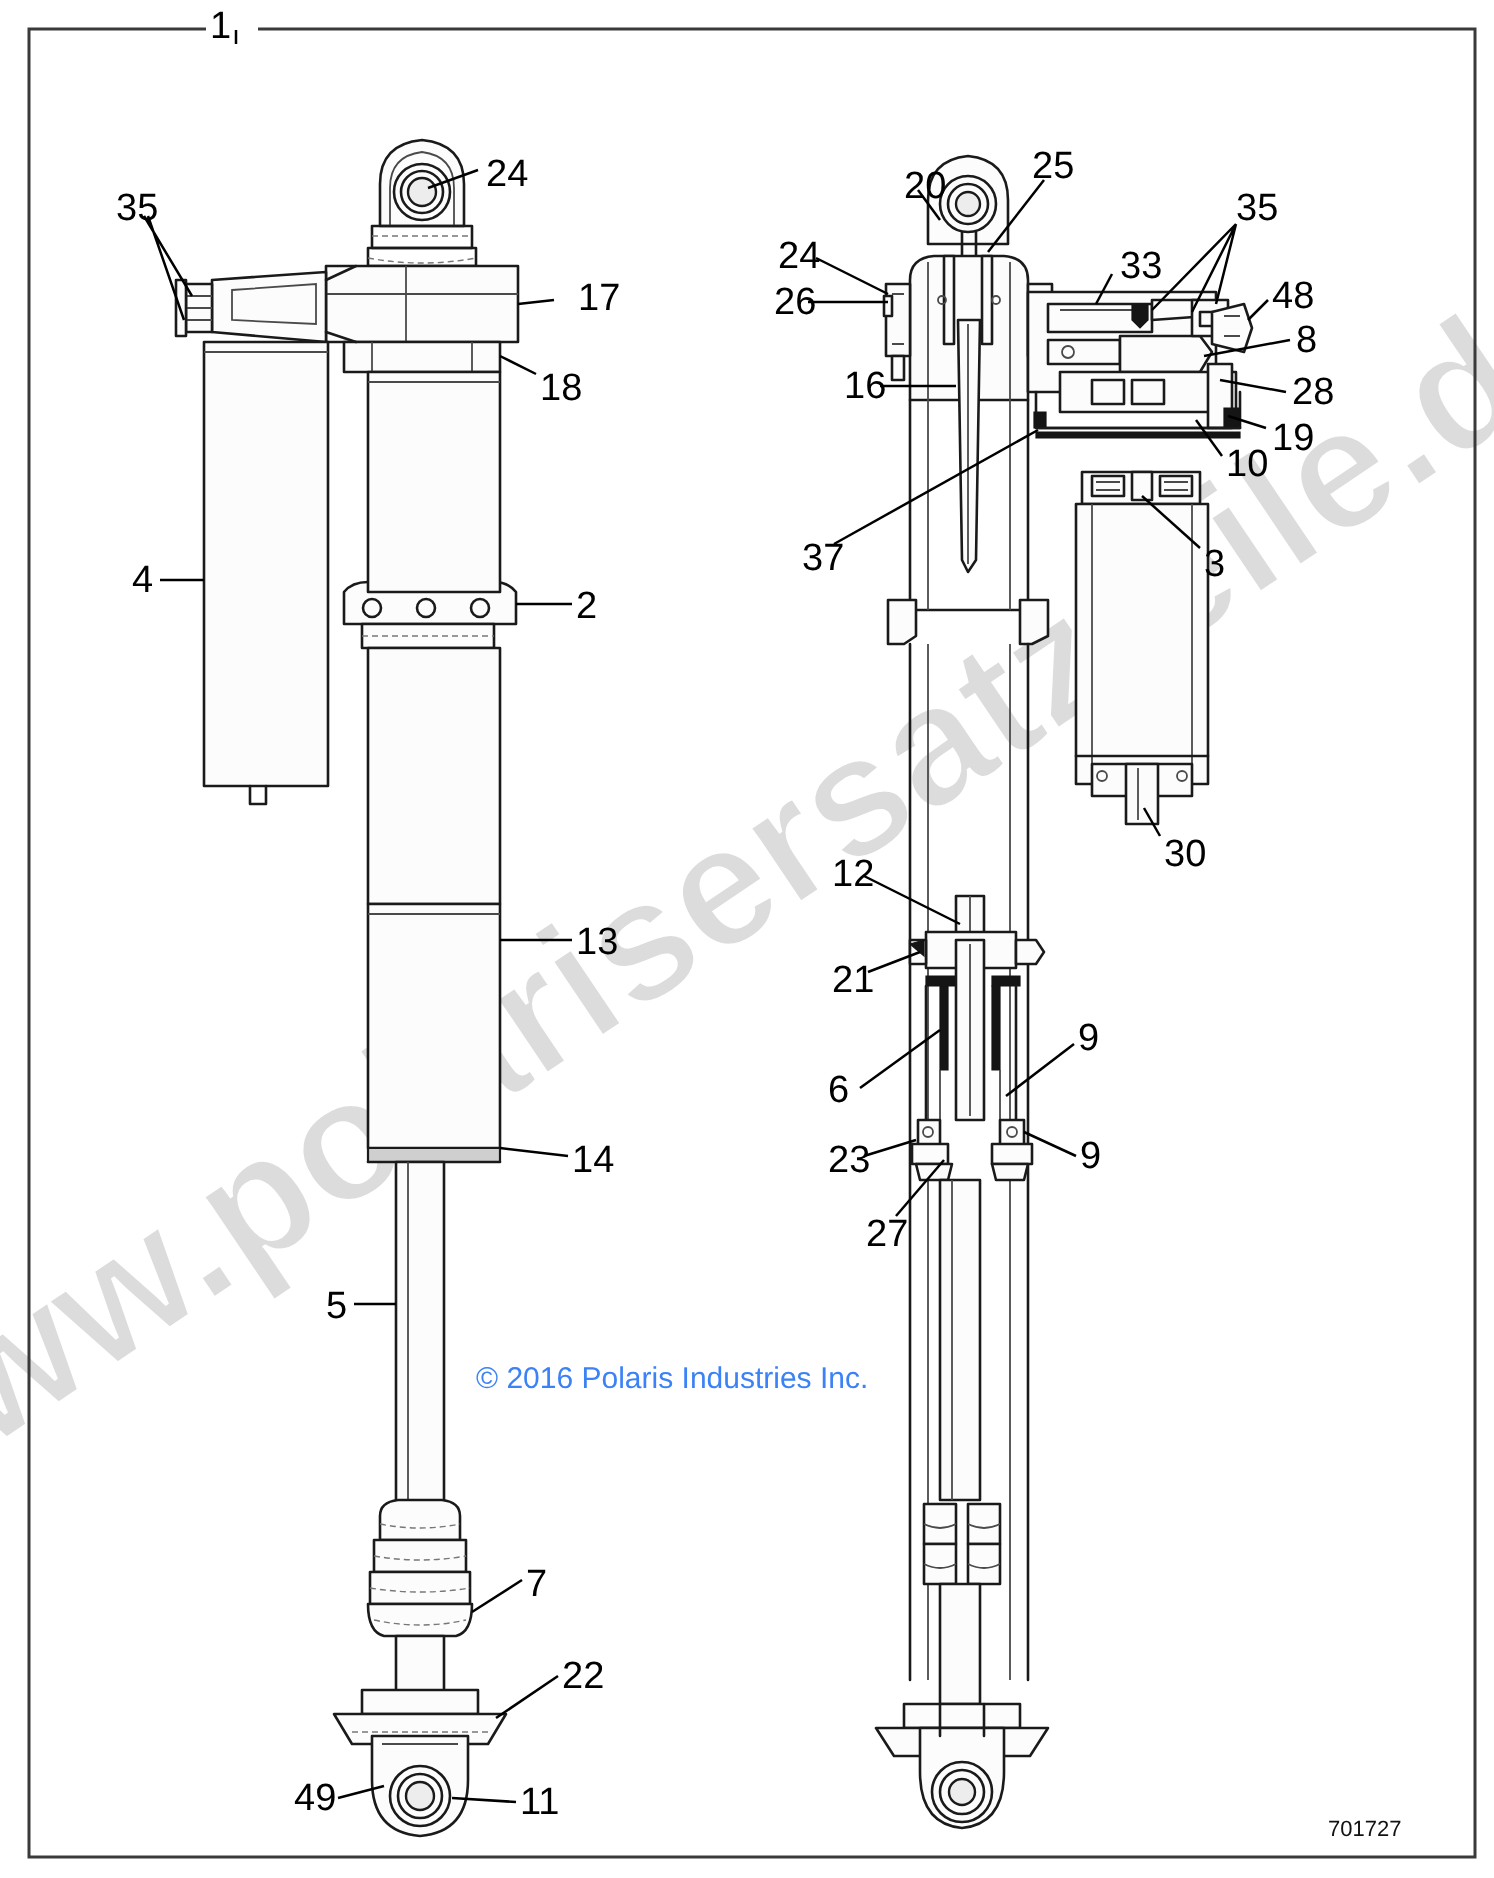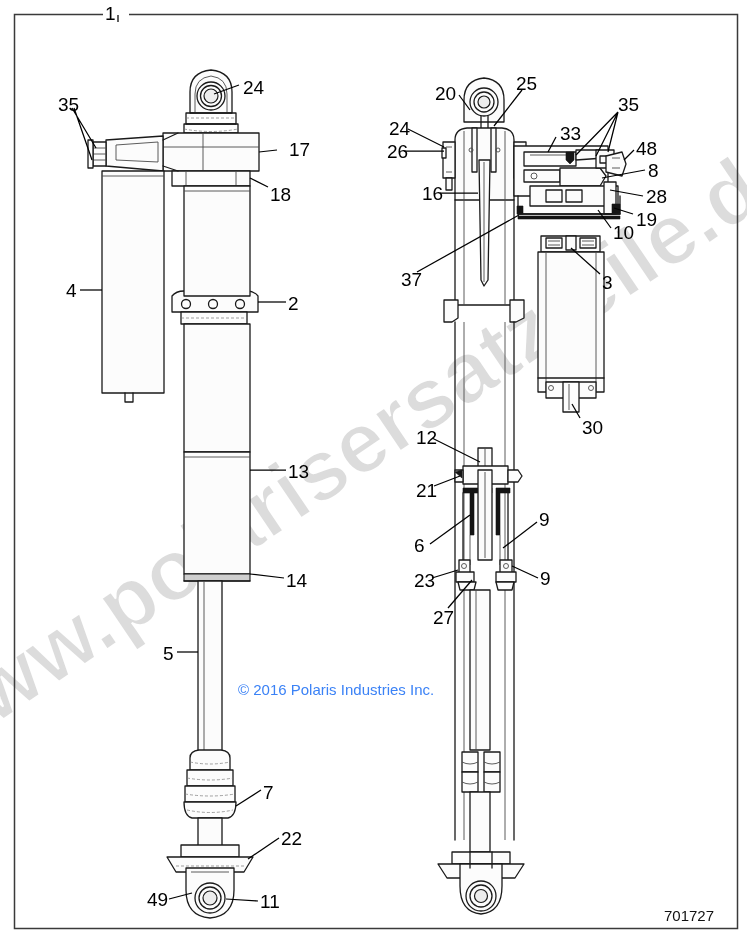--- a/index.html
+++ b/index.html
@@ -6,21 +6,21 @@
   body{width:747px;height:939px;position:relative;overflow:hidden;
        font-family:"Liberation Sans", sans-serif;color:#000;}
   #stage{position:absolute;left:0;top:0;width:747px;height:939px;}
   .layer{position:absolute;left:0;top:0;width:747px;height:939px;}
   #wm{z-index:1;}
   #art{z-index:2;}
   #labels{z-index:3;}
   .lbl{position:absolute;font-size:19px;line-height:19px;font-weight:500;
        color:#000;white-space:nowrap;letter-spacing:0px;}
   .copy{position:absolute;font-size:15px;line-height:15px;color:#3b82f6;white-space:nowrap;}
-  .pn{position:absolute;font-size:15px;line-height:15px;color:#111;white-space:nowrap;}
+  .pn{position:absolute;font-size:11px;line-height:15px;color:#111;white-space:nowrap;}
   svg{display:block;}
 </style>
 </head>
 <body>
 
 <div id="stage">
 
   <svg class="layer" id="wm" viewBox="0 0 747 939">
     <text id="wm-text" x="373" y="470" transform="rotate(-34 373 470)" text-anchor="middle" font-family="Liberation Sans, sans-serif" font-size="86" font-weight="700" fill="#dcdcdc" stroke="#ffffff" stroke-width="2">www.polarisersatzteile.de</text>
   </svg>
@@ -310,21 +310,21 @@
     <span class="lbl" style="left:66px;top:281px">4</span>
     <span class="lbl" style="left:288px;top:294px">2</span>
     <span class="lbl" style="left:288px;top:462px">13</span>
     <span class="lbl" style="left:286px;top:571px">14</span>
     <span class="lbl" style="left:163px;top:644px">5</span>
     <span class="lbl" style="left:263px;top:783px">7</span>
     <span class="lbl" style="left:281px;top:829px">22</span>
     <span class="lbl" style="left:147px;top:890px">49</span>
     <span class="lbl" style="left:260px;top:892px">11</span>
 
-    <span class="lbl" style="left:435px;top:84px">20</span>
+    <span class="lbl" style="left:452px;top:84px">20</span>
     <span class="lbl" style="left:516px;top:74px">25</span>
     <span class="lbl" style="left:560px;top:124px">33</span>
     <span class="lbl" style="left:618px;top:95px">35</span>
     <span class="lbl" style="left:389px;top:119px">24</span>
     <span class="lbl" style="left:387px;top:142px">26</span>
     <span class="lbl" style="left:636px;top:139px">48</span>
     <span class="lbl" style="left:648px;top:161px">8</span>
     <span class="lbl" style="left:422px;top:184px">16</span>
     <span class="lbl" style="left:646px;top:187px">28</span>
     <span class="lbl" style="left:636px;top:210px">19</span>

